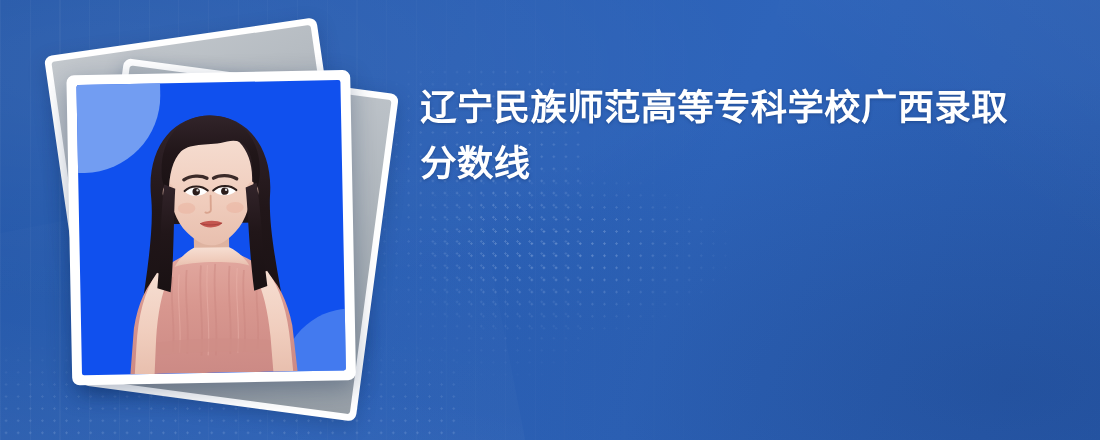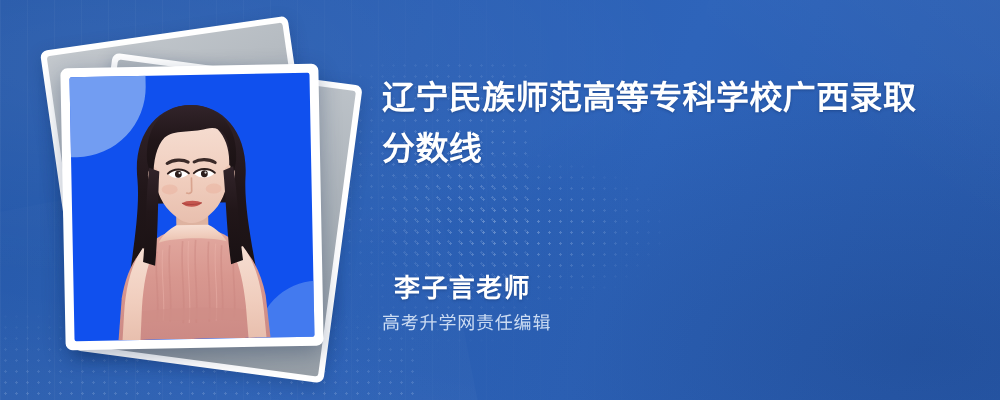--- a/index.html
+++ b/index.html
@@ -384,19 +384,15 @@
           </svg>
         </div>
       </div>
     </div>
   </div>
 
   <div class="text-col">
 
     <h1 class="headline">辽宁民族师范高等专科学校广西录取分数线</h1>
 
-    <div class="author-block">
-      <div class="author-name">李子言老师</div>
-      <div class="author-role">高考升学网责任编辑</div>
-    </div>
 
   </div>
 </div>
 
 </body></html>

